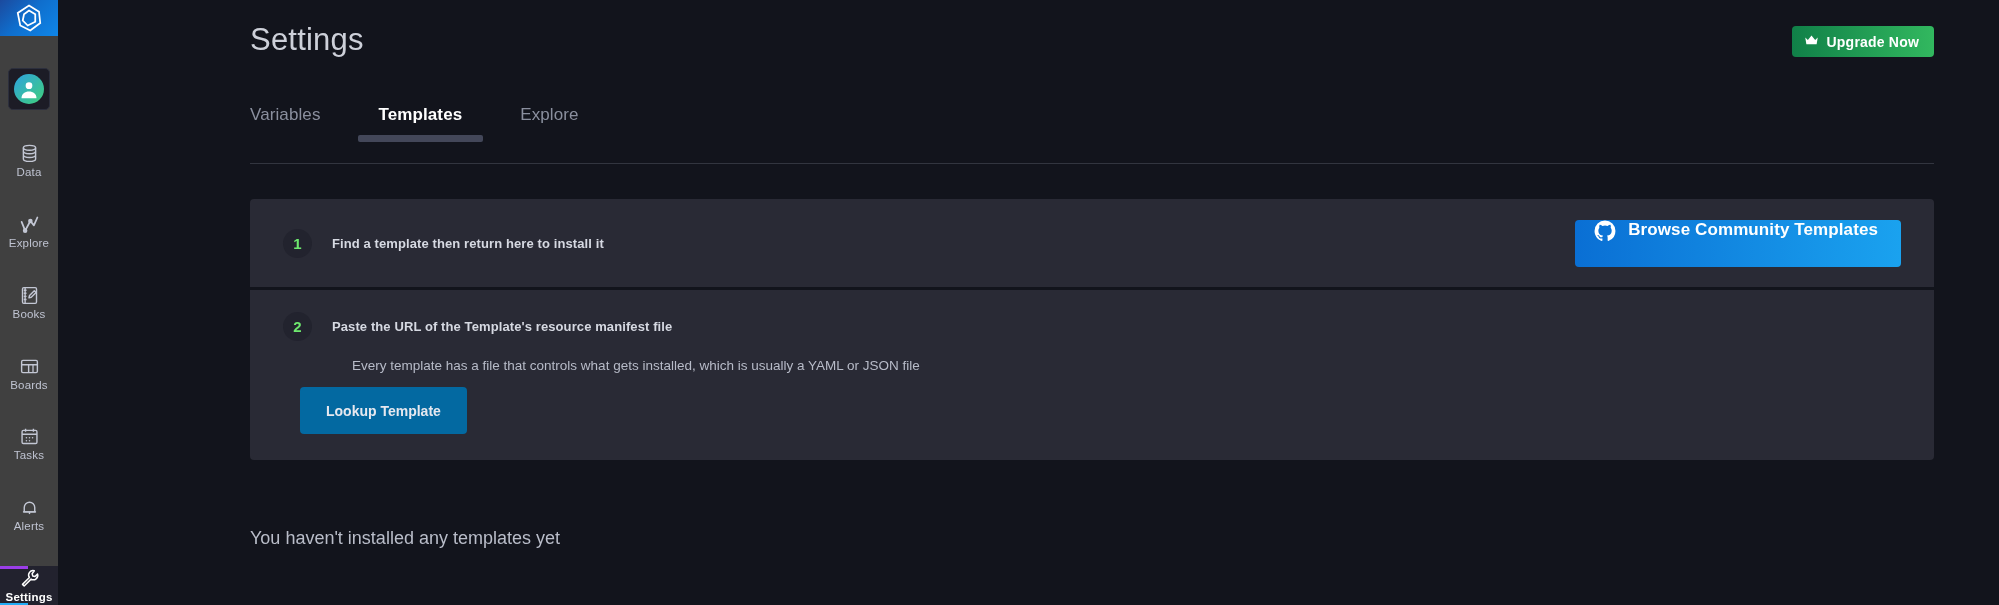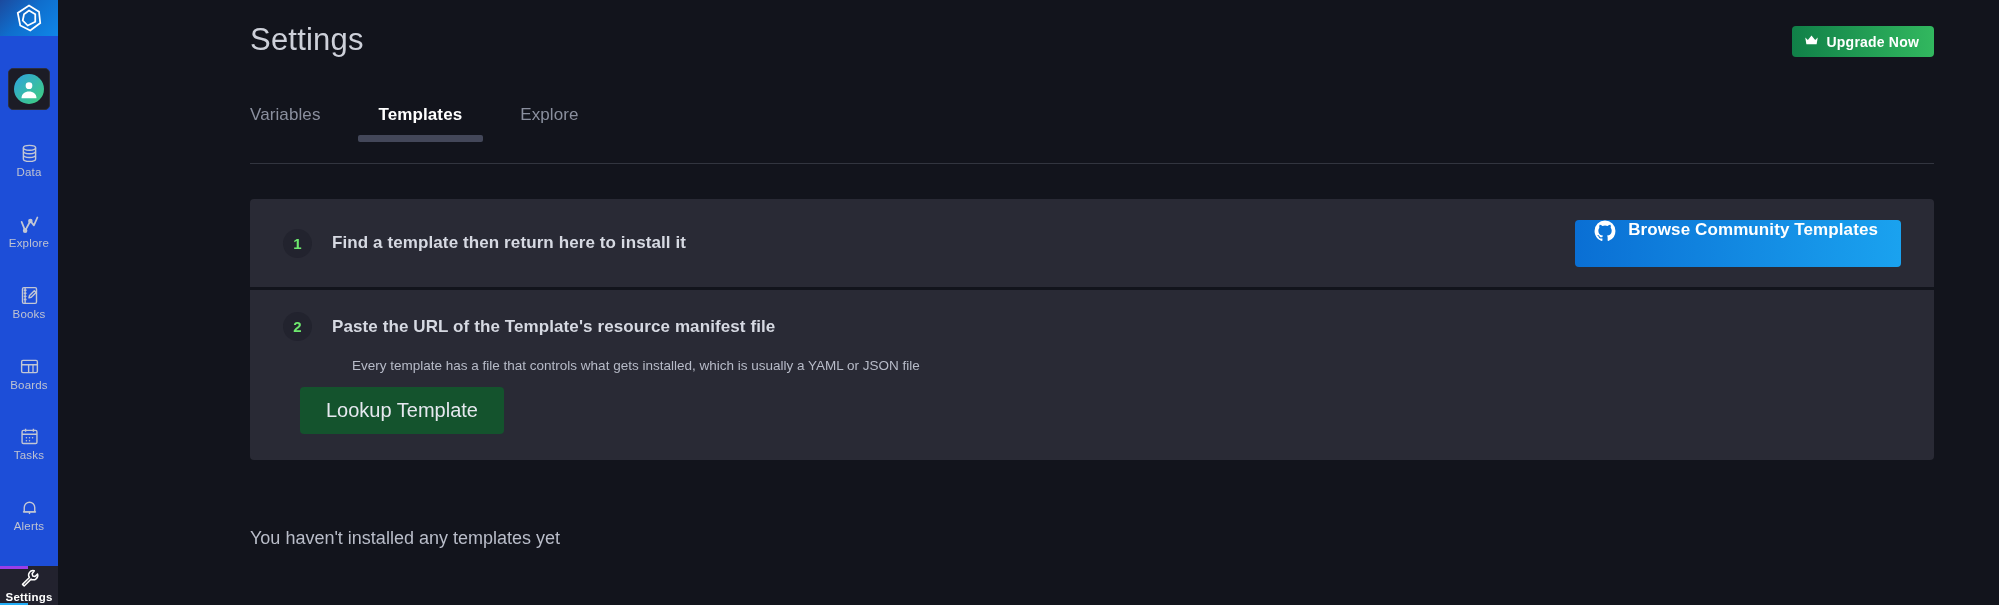--- a/index.html
+++ b/index.html
@@ -9,21 +9,21 @@
     overflow: hidden;
     background: #12141c;
     font-family: "Liberation Sans", sans-serif;
   }
   .app { display: flex; width: 1999px; height: 605px; }
 
   
   .sidebar {
     width: 58px;
     flex: 0 0 58px;
-    background: #1d4ed8;
+    background: #404040;
     display: flex;
     flex-direction: column;
     align-items: flex-start;
     position: relative;
     gap: 32px;
   }
   .logo-tile {
     width: 58px; height: 57px;
     background: linear-gradient(135deg, #1b4a9e 0%, #0f6ecd 45%, #0f86e8 100%);
     display: flex; align-items: center; justify-content: center;
@@ -141,21 +141,21 @@
   .step.step2 { padding-top: 22px; padding-bottom: 26px; }
 
   .step-num {
     width: 29px; height: 29px; flex: 0 0 29px;
     border-radius: 50%; background: #22232e;
     display: flex; align-items: center; justify-content: center;
     color: #6ee86e; font-size: 15px; font-weight: 700;
   }
   .step1-row { display: flex; align-items: center; width: 100%; }
   .step-title {
-    font-size: 17px; font-weight: 700; color: #d6d9e2;
+    font-size: 13px; font-weight: 700; color: #d6d9e2;
     margin-left: 20px; letter-spacing: .1px;
   }
   .browse-btn {
     margin-left: auto;
     height: 47px; padding: 0 23px 0 19px;
     background: linear-gradient(90deg, #0a6fd4 0%, #1aa2ef 100%);
     border: 0; border-radius: 4px;
     display: flex; gap: 12px;
     color: #fff; font-size: 17px; font-weight: 700;
     font-family: "Liberation Sans", sans-serif;
@@ -192,23 +192,23 @@
     position: absolute; right: 16px; top: 50%; transform: translateY(-50%);
     color: #6ee86e; width: 20px; height: 20px;
   }
   .helper-text {
     margin-top: 9px; margin-left: 20px;
     font-size: 12.5px; font-weight: 700; color: #6ee86e;
   }
   .lookup-btn {
     margin-left: 17px;
     height: 47px; padding: 0 26px;
-    background: #14532d;
+    background: #0369a1;
     border: 0; border-radius: 4px;
-    color: #e6e8ef; font-size: 20px; font-weight: 400;
+    color: #e6e8ef; font-size: 14px; font-weight: 700;
     font-family: "Liberation Sans", sans-serif;
     cursor: pointer;
   }
 
   .empty-state {
     position: absolute; left: 192px; top: 528px;
     font-size: 18px; color: #b9bdc9; font-weight: 400;
   }
 </style>
 </head>

